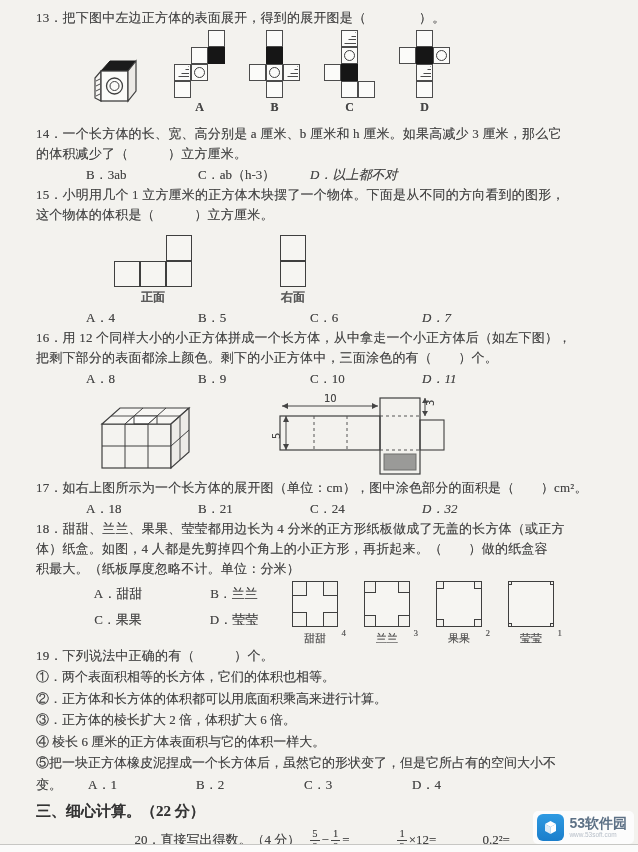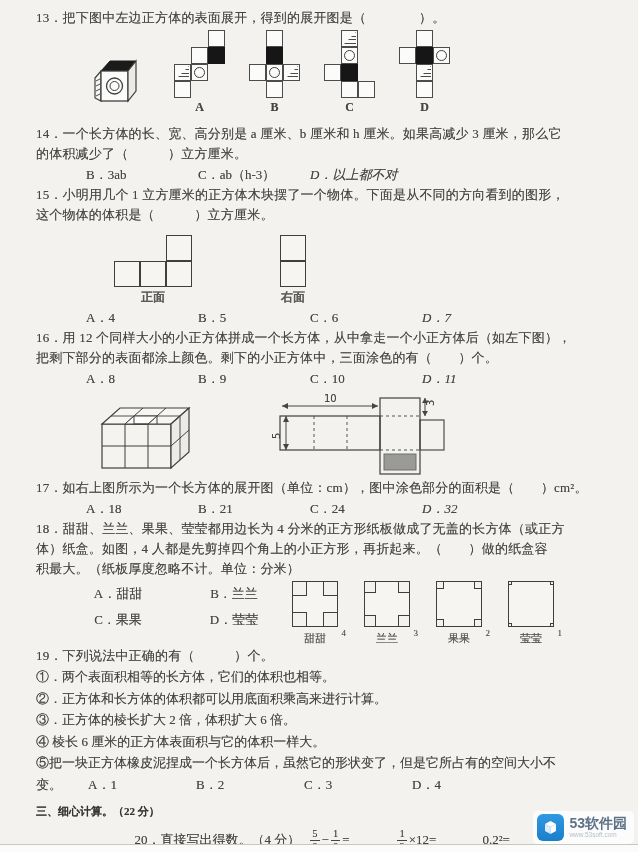--- a/index.html
+++ b/index.html
@@ -53,21 +53,21 @@
   .corner{position:absolute;box-sizing:border-box;border:1.2px solid #3f3f3f;background:#f3f2ee;}
   .cutnum{position:absolute;right:-8px;bottom:8px;font-size:9px;color:#555;}
   .sqlabel{font-size:11px;margin-top:4px;color:#555;}
 
   
   .stline{font-size:13px;line-height:21.5px;}
   .lastline{display:flex;font-size:13px;line-height:22px;}
   .lastline .tail{width:52px;}
   .lastline .opt{width:108px;}
 
-  .secheader{font-size:11px;font-weight:bold;line-height:26px;color:#333;margin-top:2px;}
+  .secheader{font-size:15px;font-weight:bold;line-height:26px;color:#333;margin-top:2px;}
 
   
   .calcline{display:flex;align-items:center;font-size:13px;margin-top:4px;justify-content:flex-end;}
   .expr{display:inline-flex;align-items:center;margin-right:46px;}
   .frac{display:inline-flex;flex-direction:column;align-items:center;font-size:10.5px;line-height:1.15;margin:0 2px;}
   .frac .den{border-top:1px solid #454545;padding:0 2px;}
 
   
   .wm{position:absolute;right:4px;bottom:8px;display:flex;align-items:center;gap:5px;
       background:#fcfcfc;padding:3px 7px 3px 4px;border-radius:5px;text-shadow:none;}

